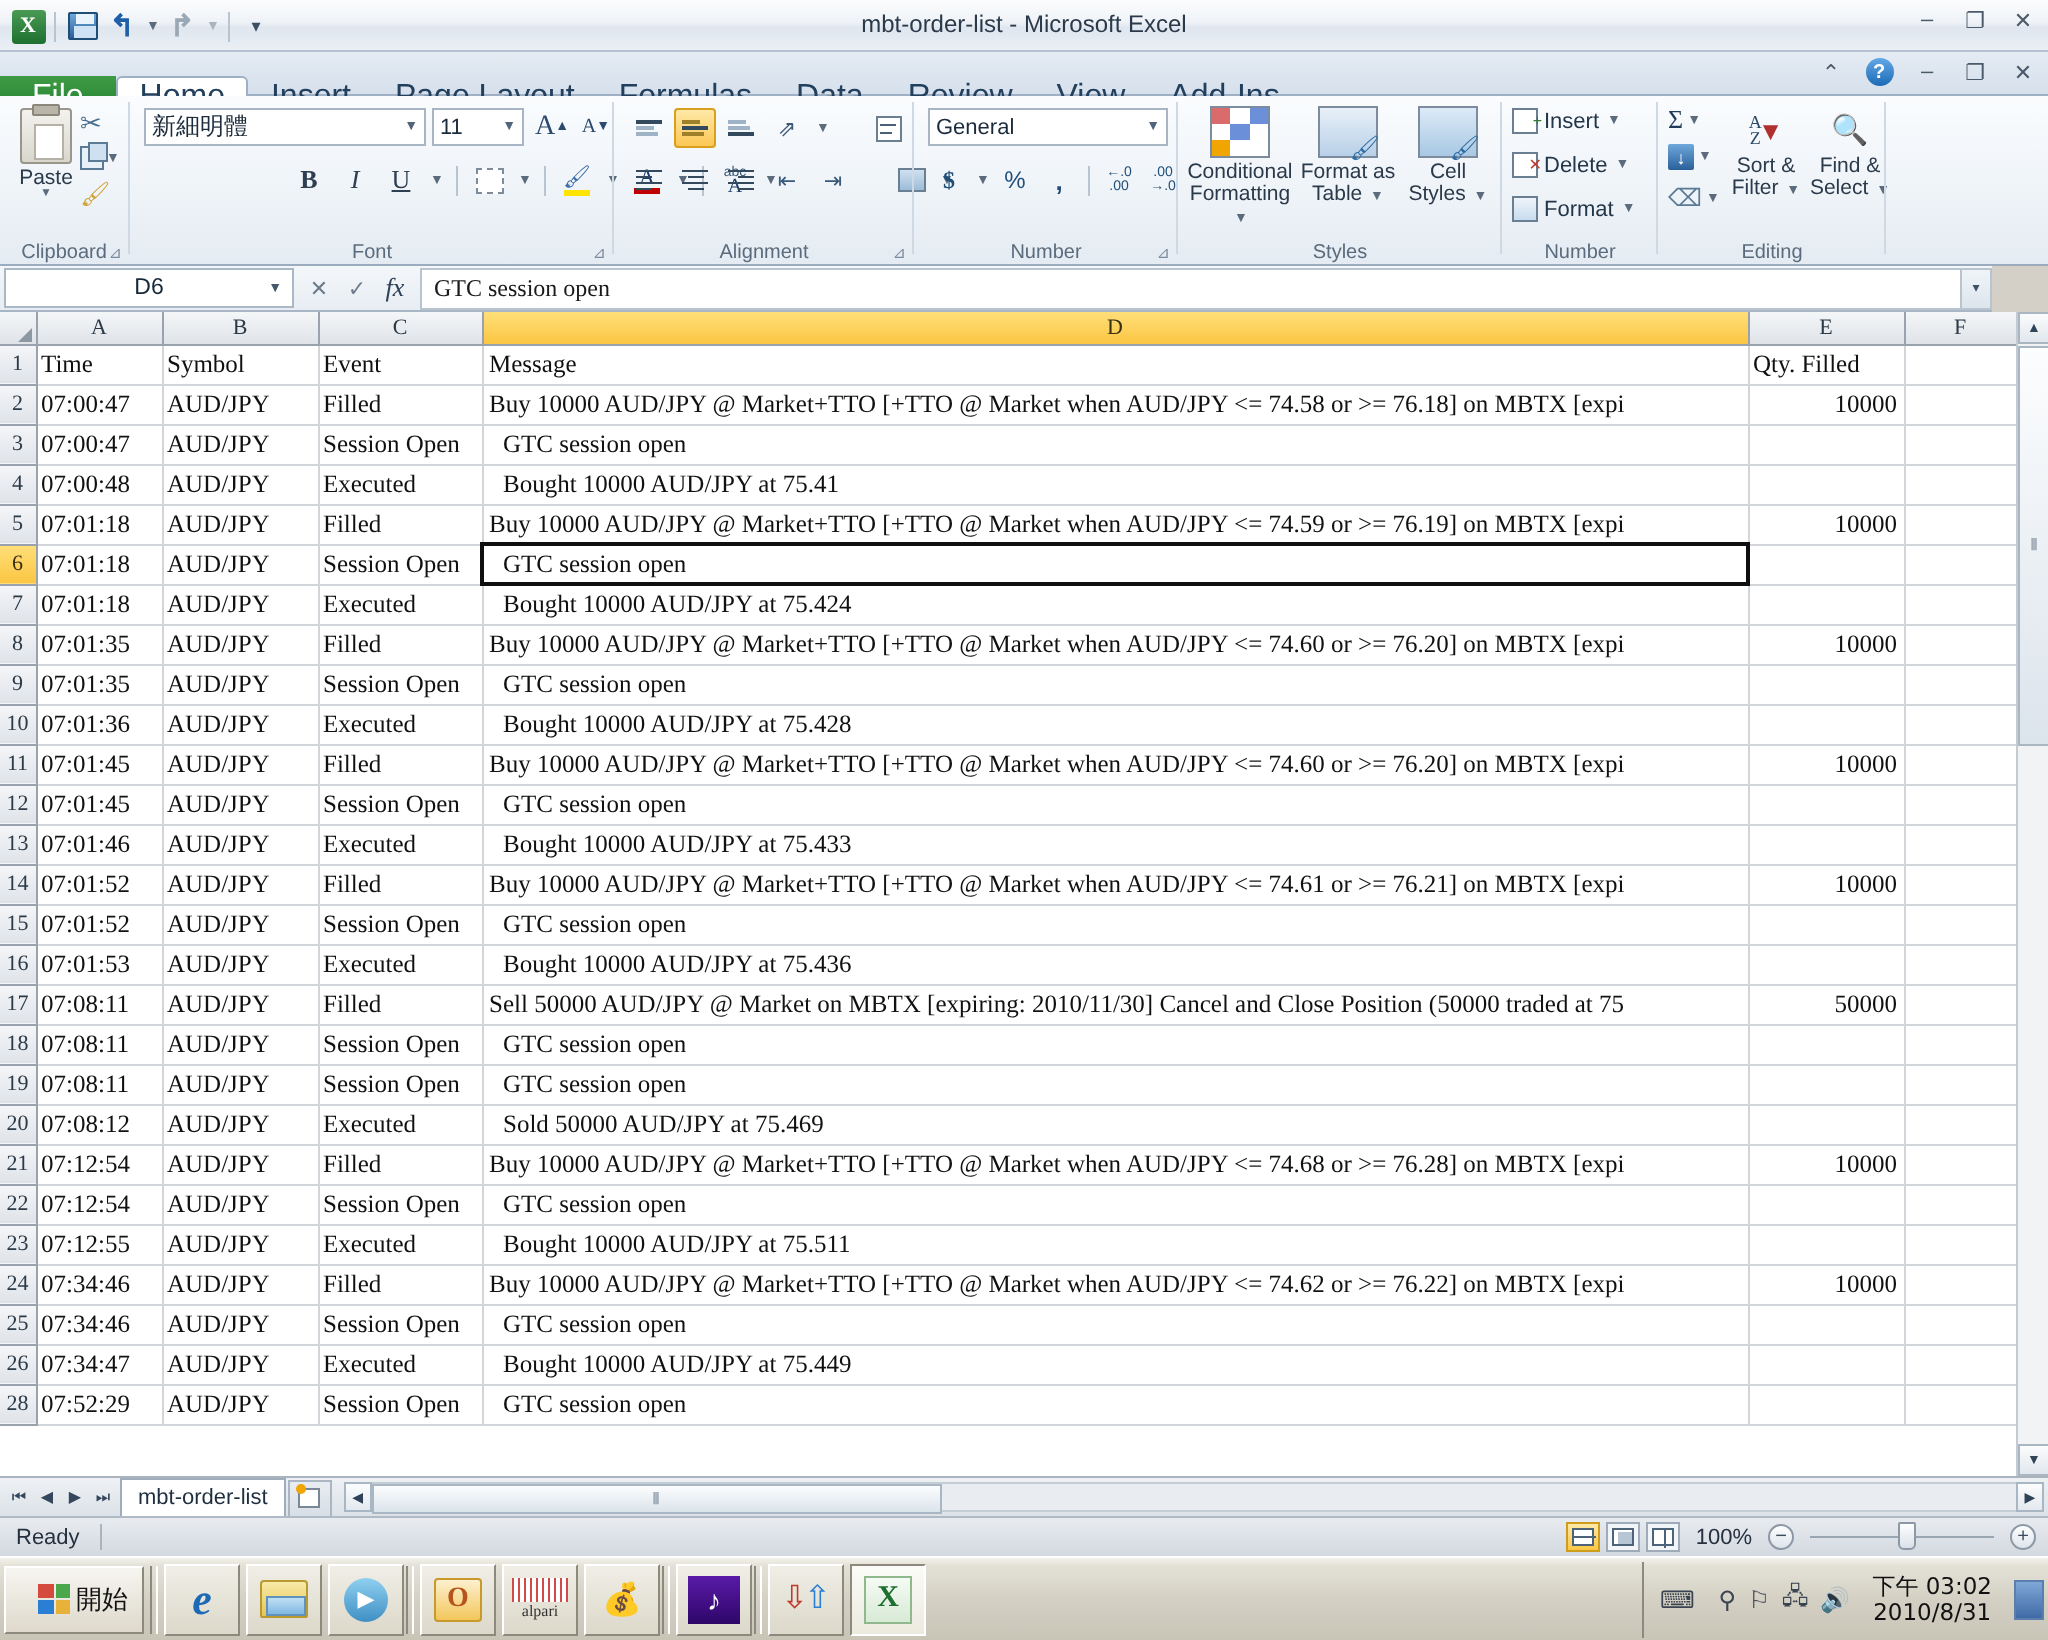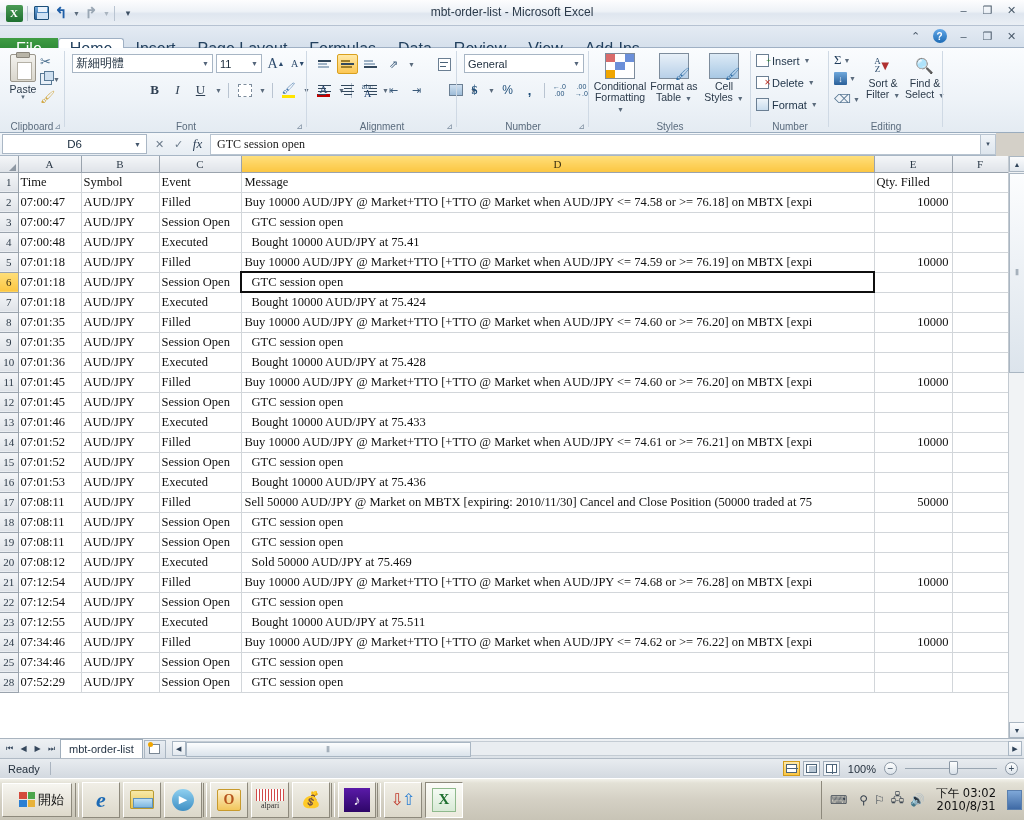--- a/index.html
+++ b/index.html
@@ -850,20 +850,29 @@
           <tr>
             <td class="rhdr">25</td>
             <td class="cell">07:34:46</td>
             <td class="cell">AUD/JPY</td>
             <td class="cell">Session Open</td>
             <td class="cell msg ind">GTC session open</td>
             <td class="cell num"></td>
             <td class="cell"></td>
           </tr>
           <tr>
+            <td class="rhdr">26</td>
+            <td class="cell">07:34:47</td>
+            <td class="cell">AUD/JPY</td>
+            <td class="cell">Executed</td>
+            <td class="cell msg ind">Bought 10000 AUD/JPY at 75.449</td>
+            <td class="cell num"></td>
+            <td class="cell"></td>
+          </tr>
+          <tr>
             <td class="rhdr">28</td>
             <td class="cell">07:52:29</td>
             <td class="cell">AUD/JPY</td>
             <td class="cell">Session Open</td>
             <td class="cell msg ind">GTC session open</td>
             <td class="cell num"></td>
             <td class="cell"></td>
           </tr>
         </tbody>
     </table>

